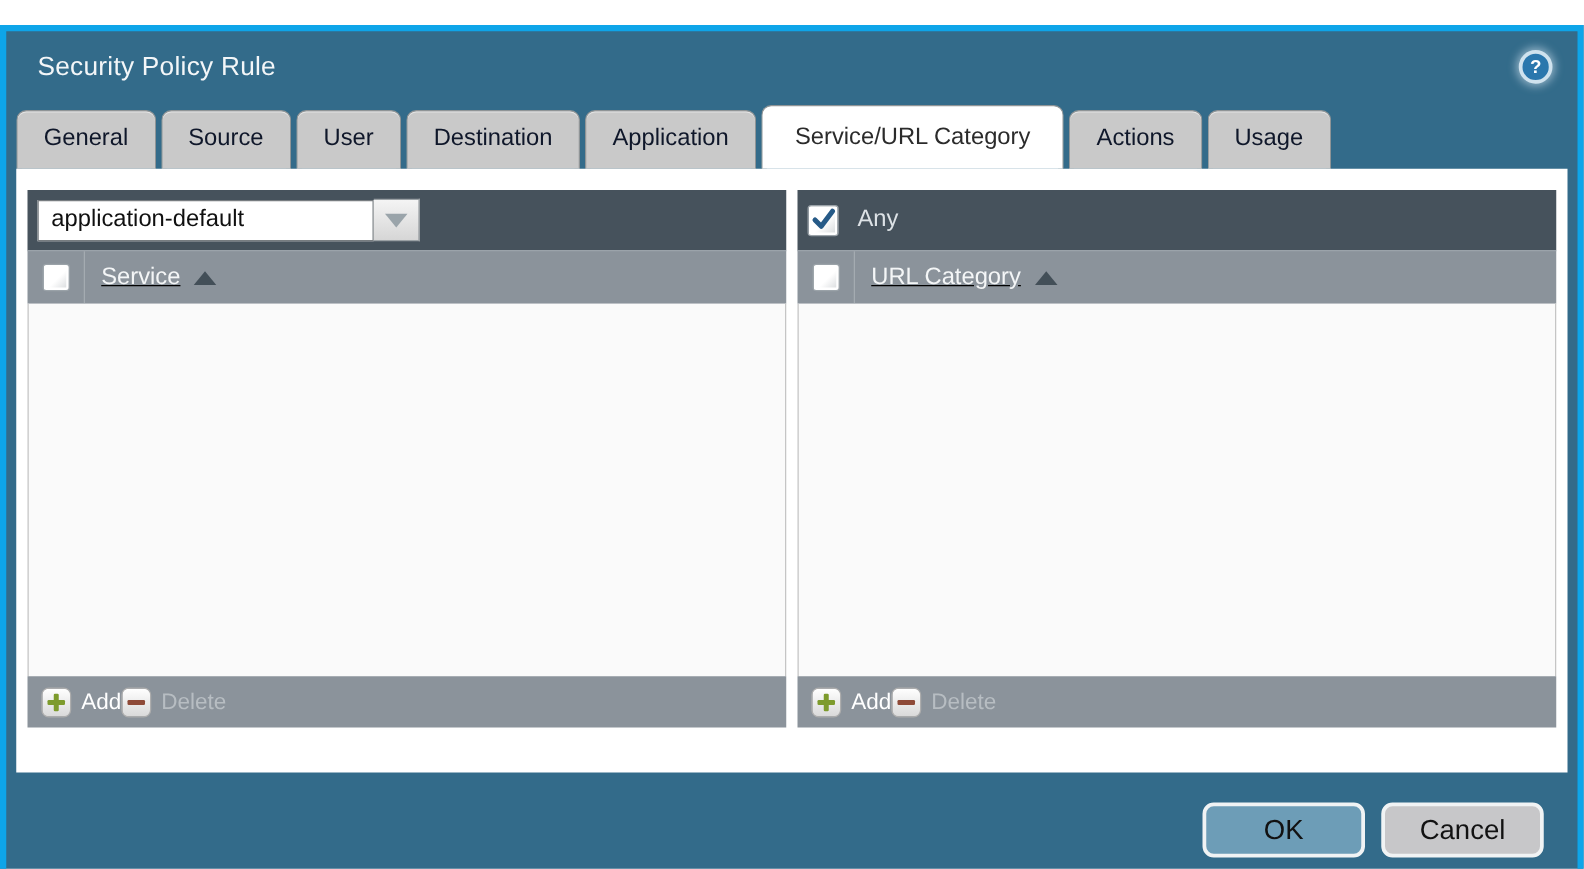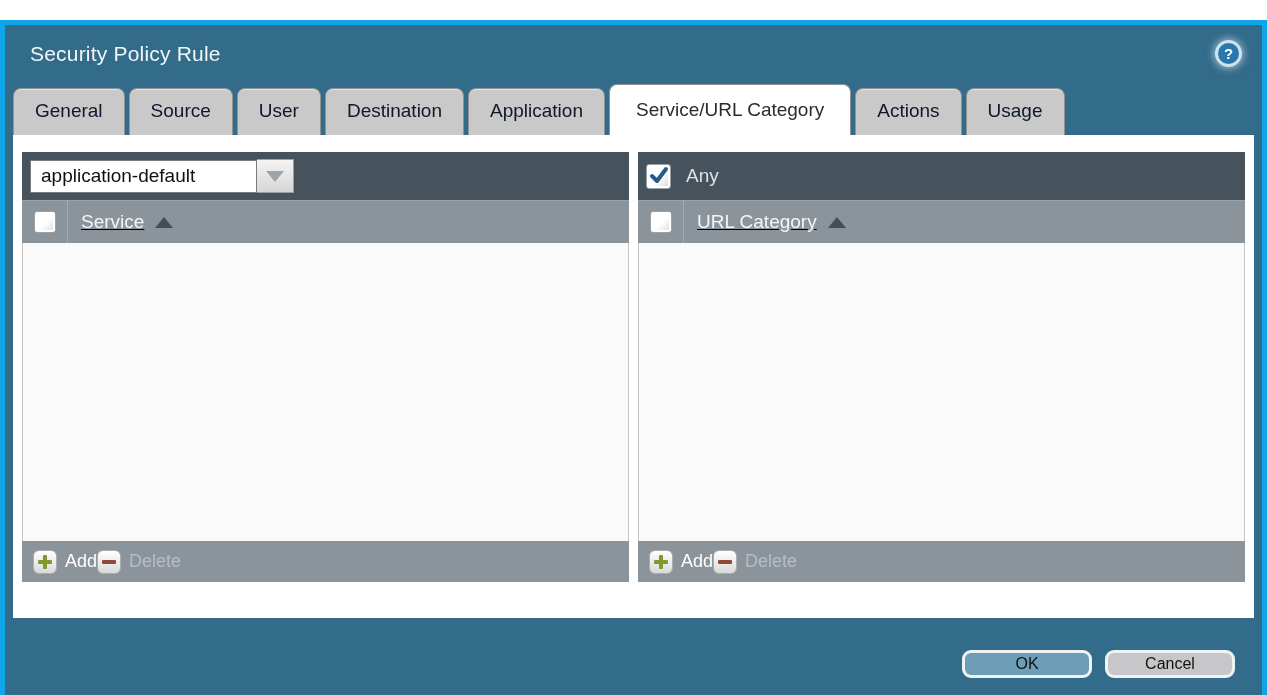--- a/index.html
+++ b/index.html
@@ -76,21 +76,21 @@
   .panel-header {
     flex:0 0 48px;
     background:#46525c;
     display:flex; align-items:center;
     padding:0 8px;
   }
 
   
   .select-widget { display:flex; align-items:center; height:34px; }
   .select-value {
-    width:227px; height:33px;
+    width:269px; height:33px;
     background:#ffffff;
     border:1px solid #777c80;
     color:#101010;
     font-size:19px;
     display:flex; align-items:center;
     padding-left:10px;
     cursor:pointer;
   }
   .select-btn {
     width:37px; height:34px;
@@ -175,25 +175,25 @@
   .tool-btn.disabled .btn-label { color:#b7bdc2; }
 
   
   .bottom-bar {
     flex:1 1 auto;
     display:flex; align-items:center; justify-content:flex-end;
     padding-right:27px;
     gap:13px;
   }
   .dlg-btn {
-    width:130px; height:28px;
+    width:130px; height:44px;
     border-radius:9px;
     border:3px solid #f0f3f4;
     font-family:"Liberation Sans", sans-serif;
-    font-size:16px; color:#121212;
+    font-size:22px; color:#121212;
     display:flex; align-items:center; justify-content:center;
     cursor:pointer;
   }
   .dlg-btn.ok { background:#6d9db7; }
   .dlg-btn.cancel { background:#c7c7c9; }
 </style>
 </head>
 <body>
 
 <div class="screen">

